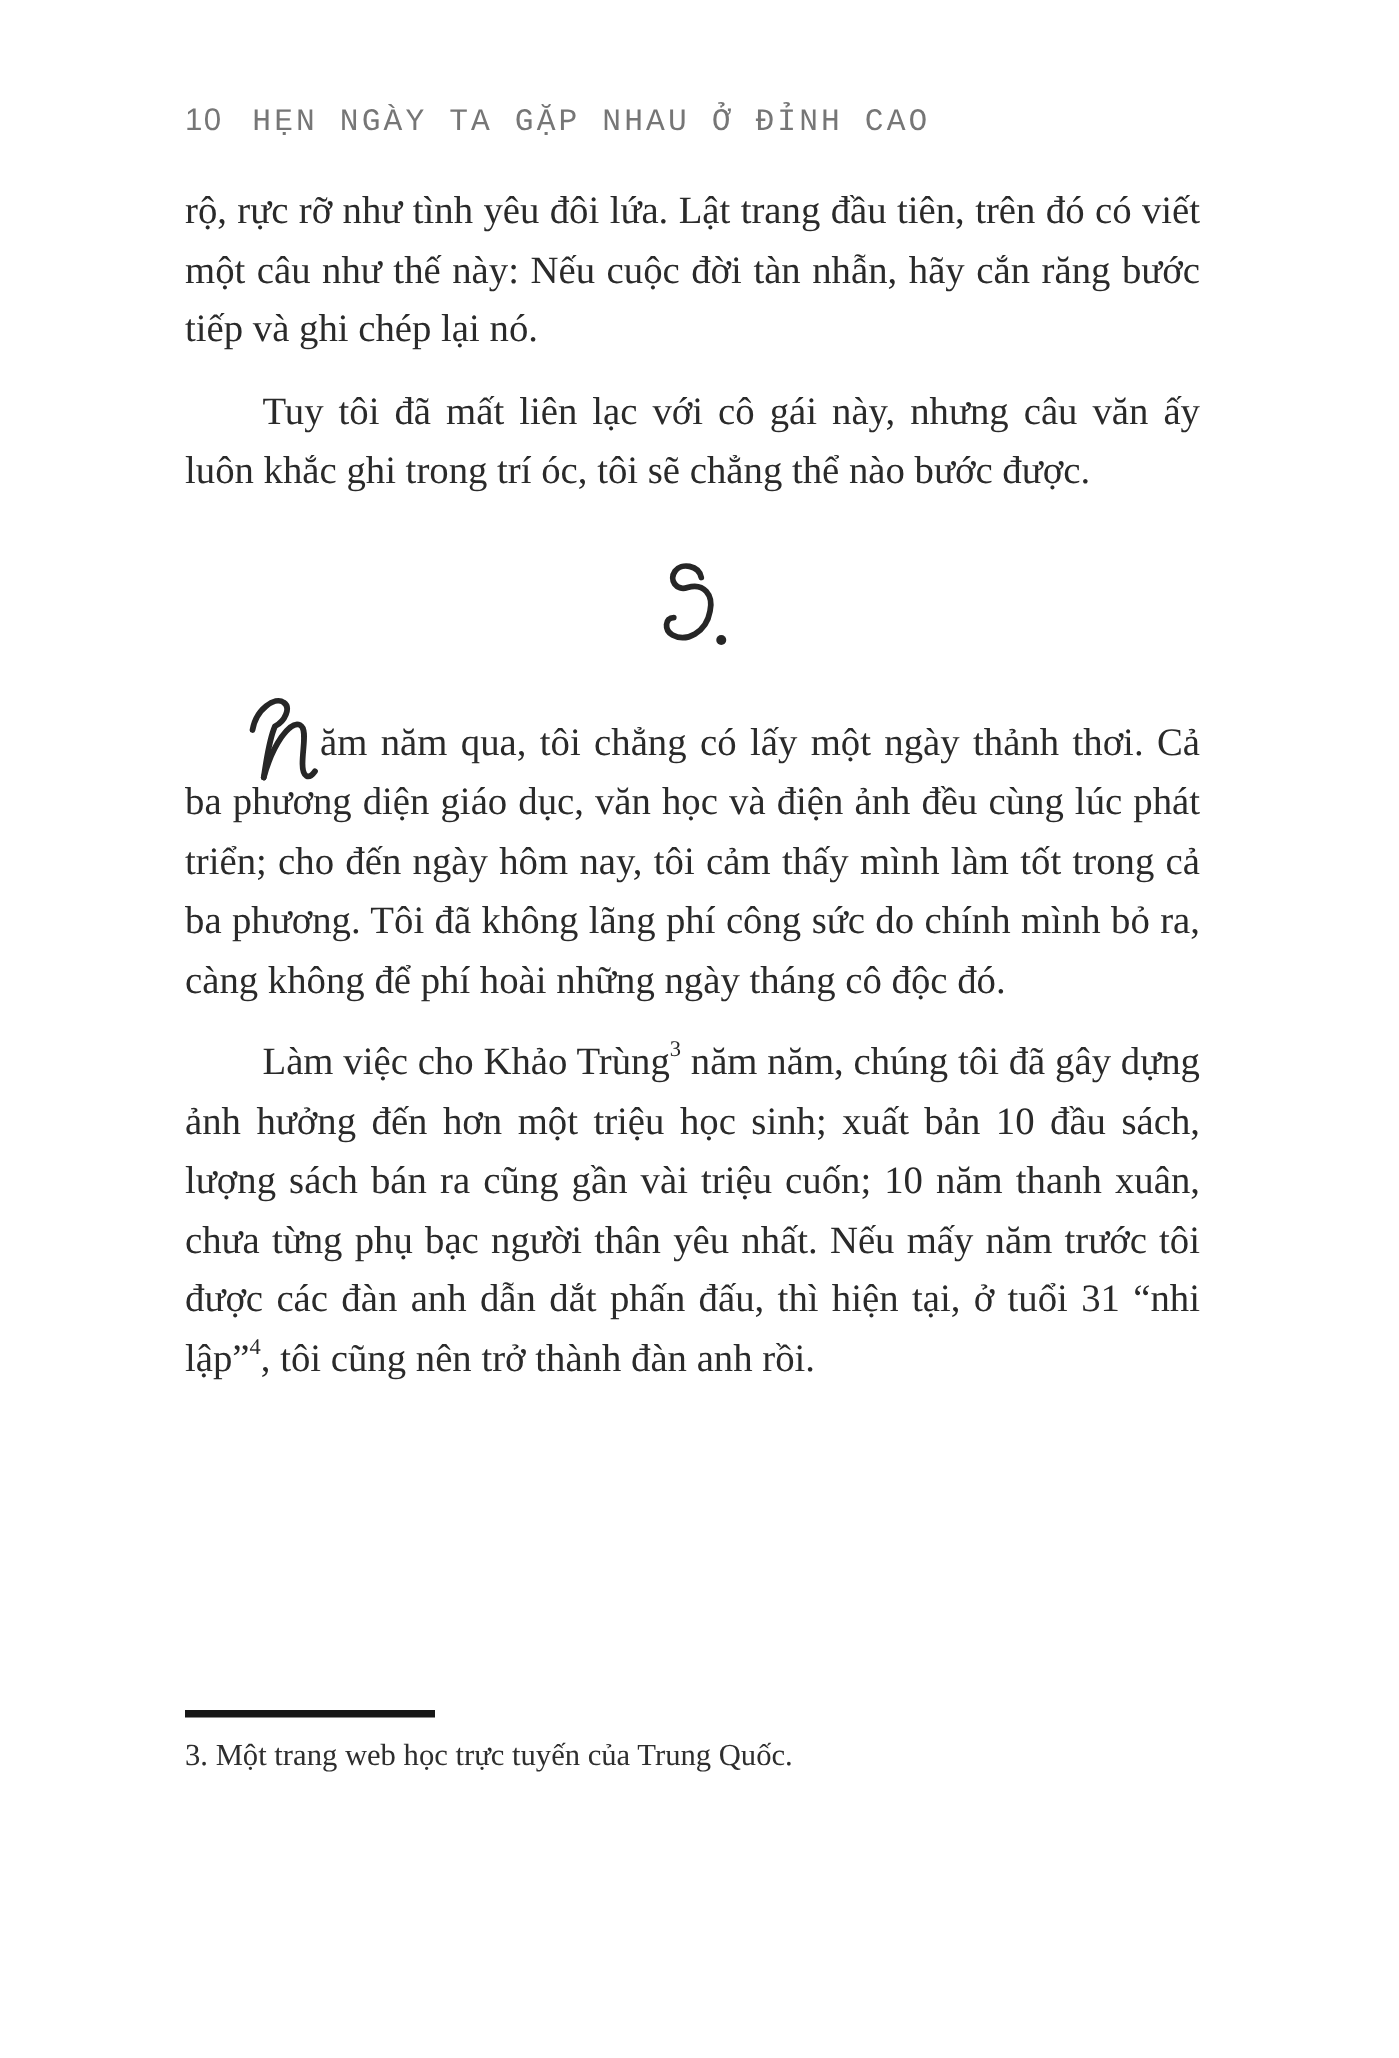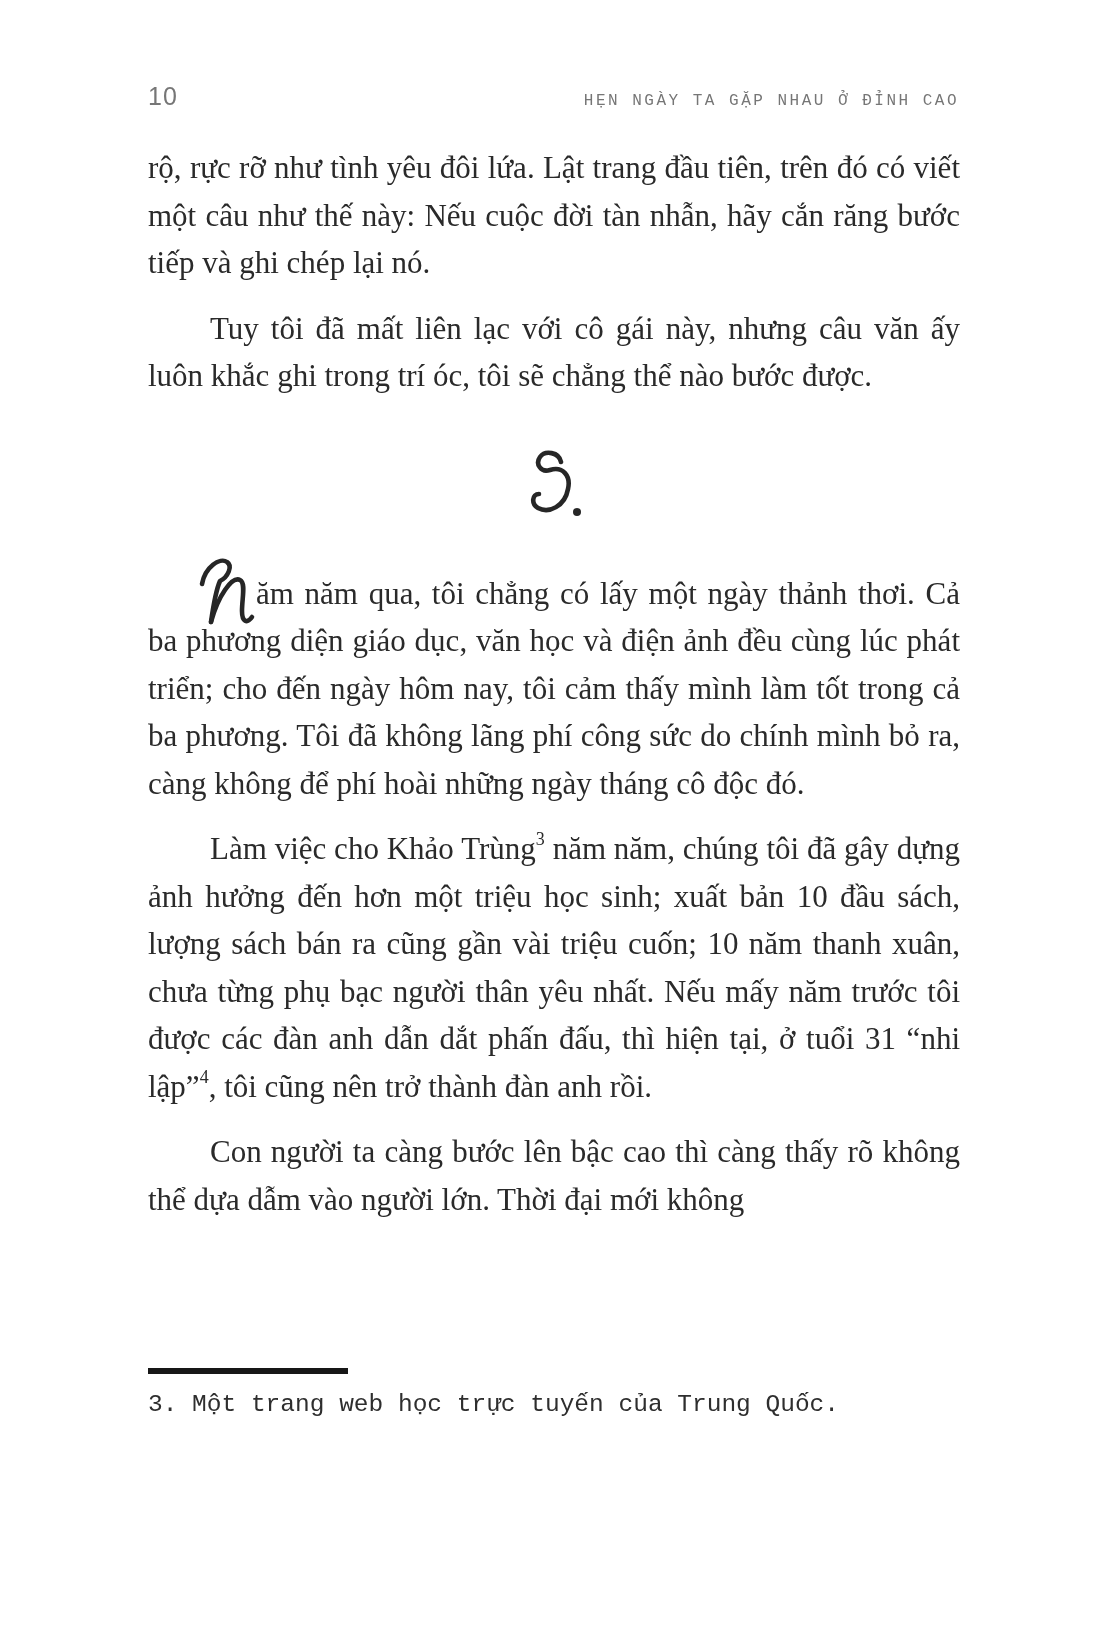--- a/index.html
+++ b/index.html
@@ -20,30 +20,29 @@
   
   .page-header {
     position: absolute;
     top: 82px;
     left: 148px;
     right: 160px;
     display: flex;
     align-items: baseline;
     gap: 24px;
     color: #767676;
-    justify-content: space-between;
   }
   .page-number {
     font-family: "Liberation Sans", sans-serif;
     font-size: 25px;
     letter-spacing: 1px;
   }
   .running-title {
     font-family: "Liberation Mono", monospace;
-    font-size: 16px;
+    font-size: 25px;
     letter-spacing: 2.5px;
     white-space: nowrap;
   }
   
   .body-text {
     position: absolute;
     top: 144px;
     left: 148px;
     width: 812px;
     font-size: 31px;
@@ -94,21 +93,20 @@
   
   .footnotes {
     position: absolute;
     top: 1368px;
     left: 148px;
     width: 826px;
     font-size: 24.5px;
     line-height: 38px;
     text-align: justify;
     color: #2e2e2e;
-    font-family: Liberation Mono, monospace;
   }
   .footnote-rule {
     width: 200px;
     height: 6px;
     background: #171717;
     margin-bottom: 12px;
   }
   .footnotes p {
     margin: 0 0 8px 0;
   }
@@ -150,21 +148,20 @@
         <path class="script-stroke" d="M21,68 C28,42 42,22 50,26 C56,29 52,44 52,57 C52,68 57,70 62,63"></path>
       </svg>
       <span class="visually-hidden">N</span>
       <span>ăm năm qua, tôi chẳng có lấy một ngày thảnh thơi. Cả ba phương diện giáo dục, văn học và điện ảnh đều cùng lúc phát triển; cho đến ngày hôm nay, tôi cảm thấy mình làm tốt trong cả ba phương. Tôi đã không lãng phí công sức do chính mình bỏ ra, càng không để phí hoài những ngày tháng cô độc đó.</span>
     </p>
 
     <p class="indent">
       <span>Làm việc cho Khảo Trùng</span><sup class="fn-ref">3</sup><span> năm năm, chúng tôi đã gây dựng ảnh hưởng đến hơn một triệu học sinh; xuất bản 10 đầu sách, lượng sách bán ra cũng gần vài triệu cuốn; 10 năm thanh xuân, chưa từng phụ bạc người thân yêu nhất. Nếu mấy năm trước tôi được các đàn anh dẫn dắt phấn đấu, thì hiện tại, ở tuổi 31 “nhi lập”</span><sup class="fn-ref">4</sup><span>, tôi cũng nên trở thành đàn anh rồi.</span>
     </p>
 
-    <p class="indent">Con người ta càng bước lên bậc cao thì càng thấy rõ không thể dựa dẫm vào người lớn. Thời đại mới không</p>
 
   </div>
 
   <div class="footnotes">
     <div class="footnote-rule"></div>
     <p>3. Một trang web học trực tuyến của Trung Quốc.</p>
   </div>
 
 </div>
 

